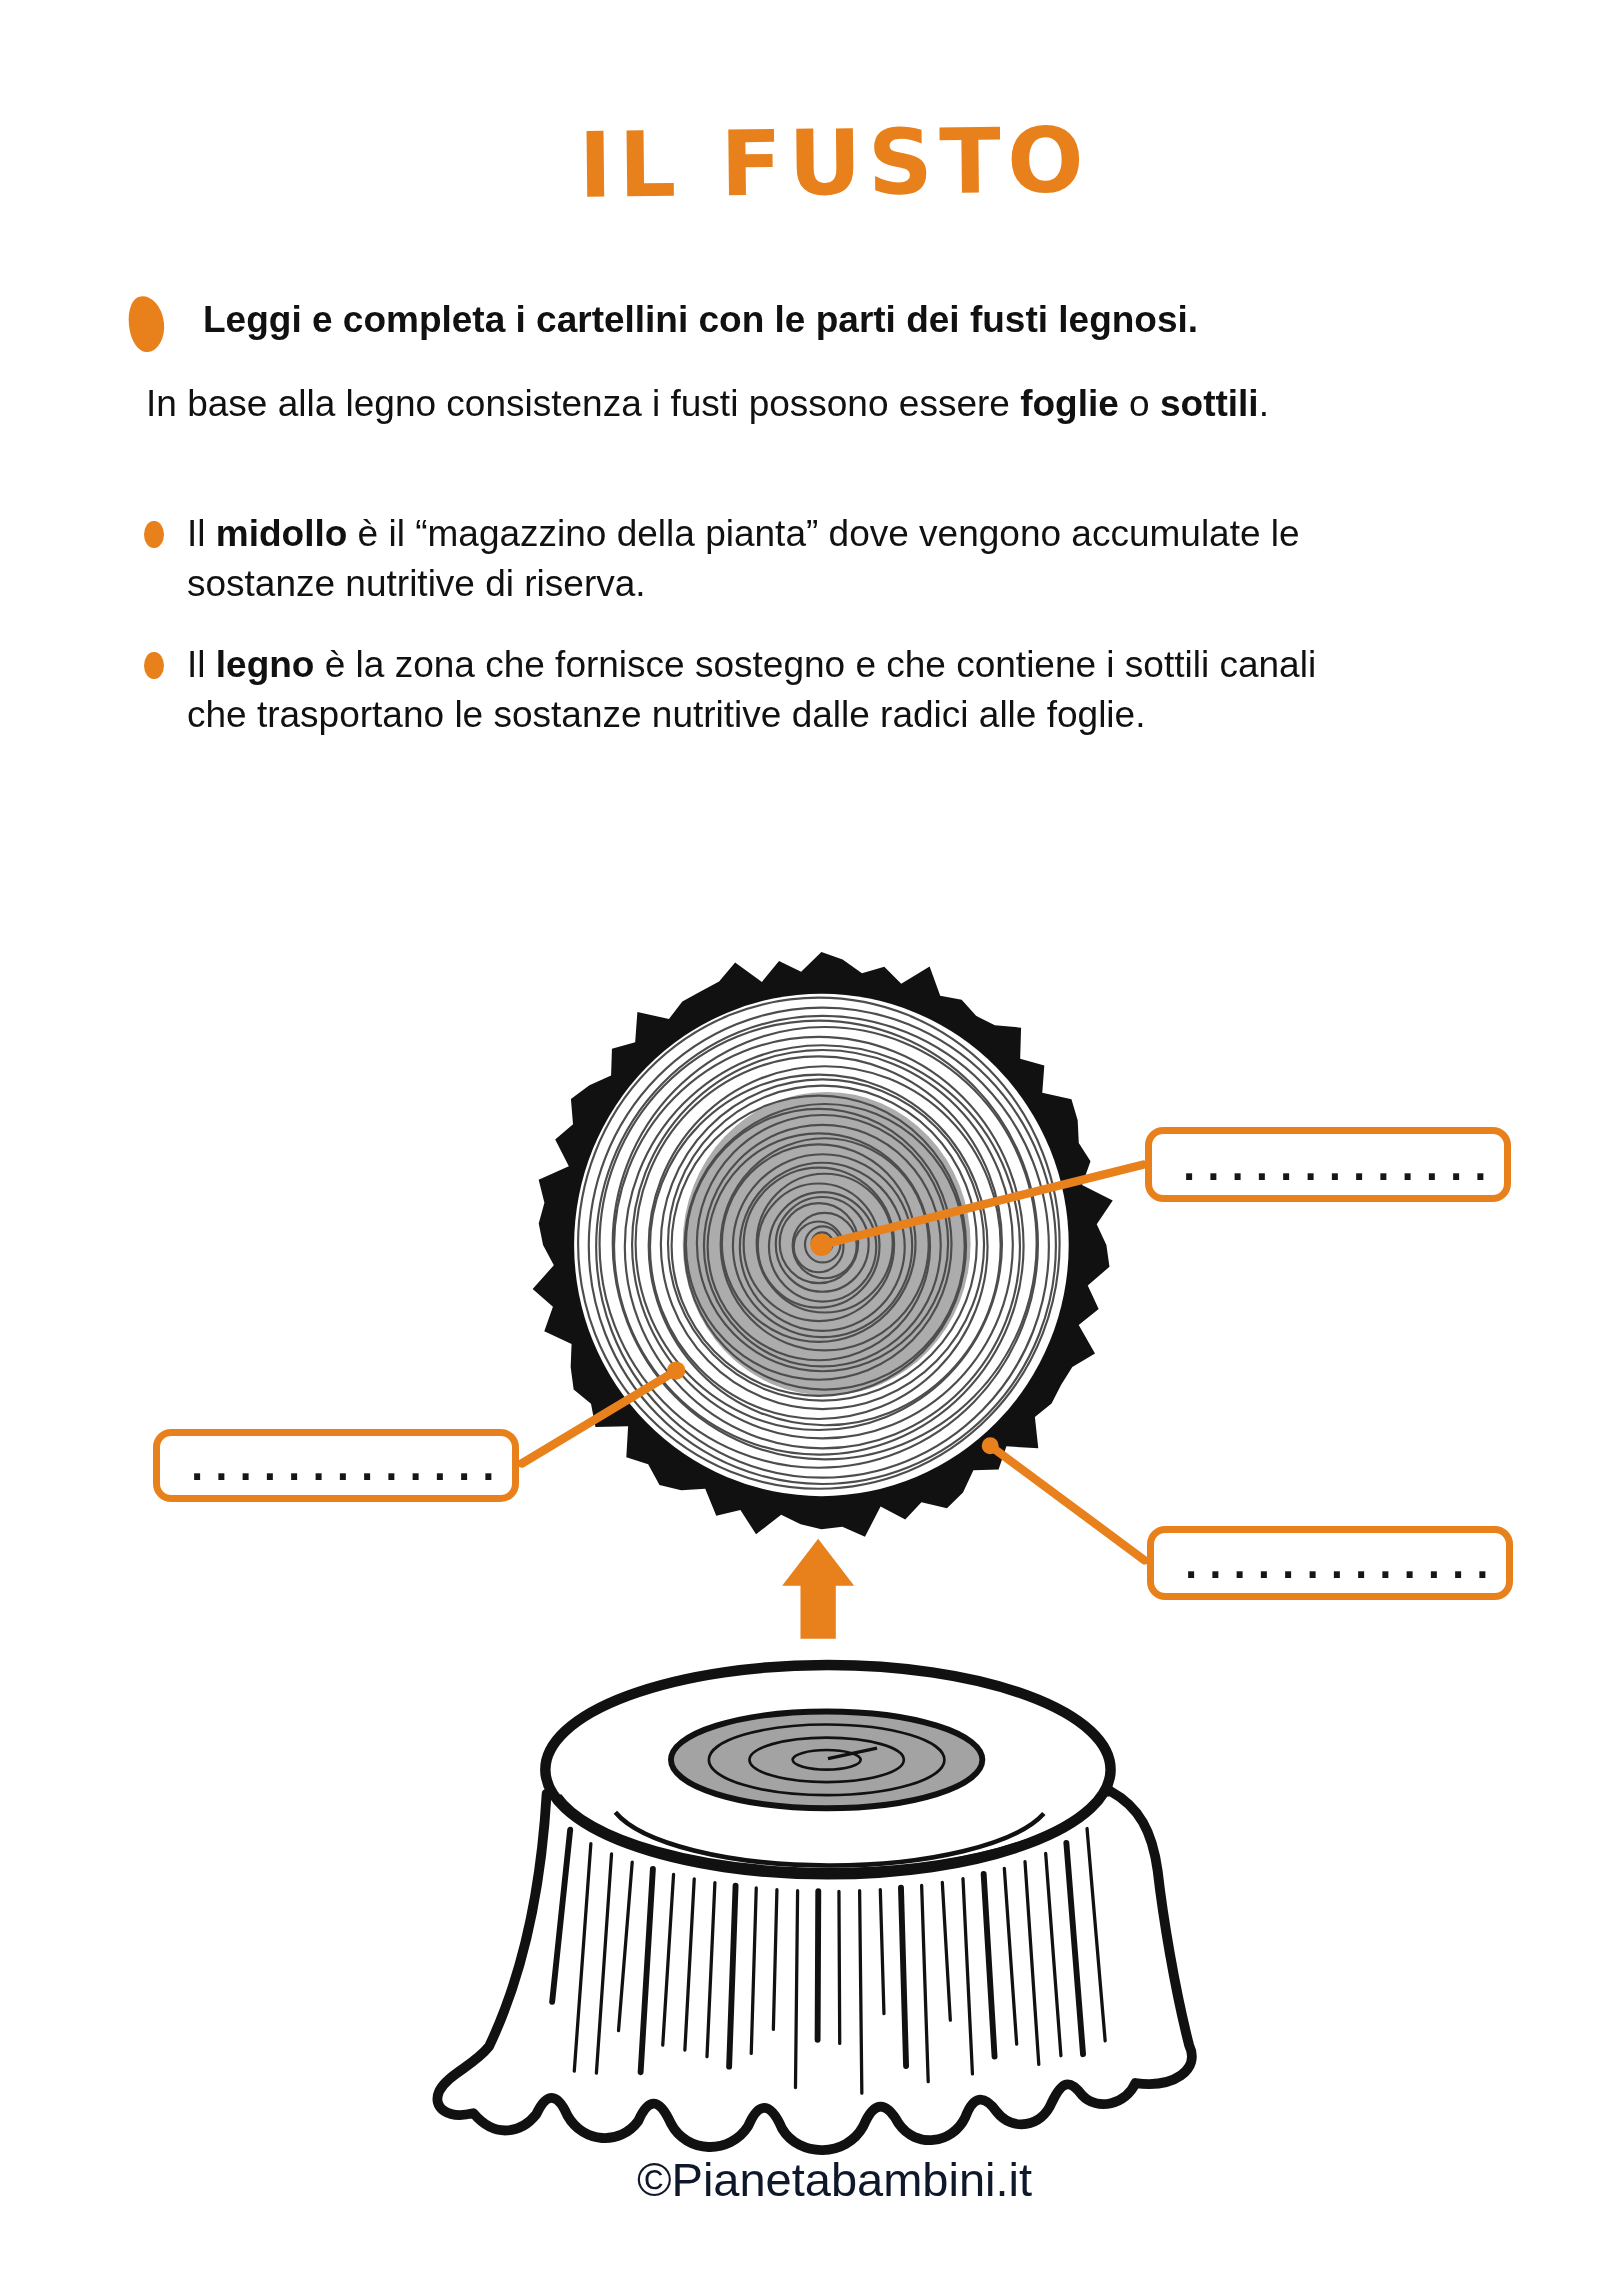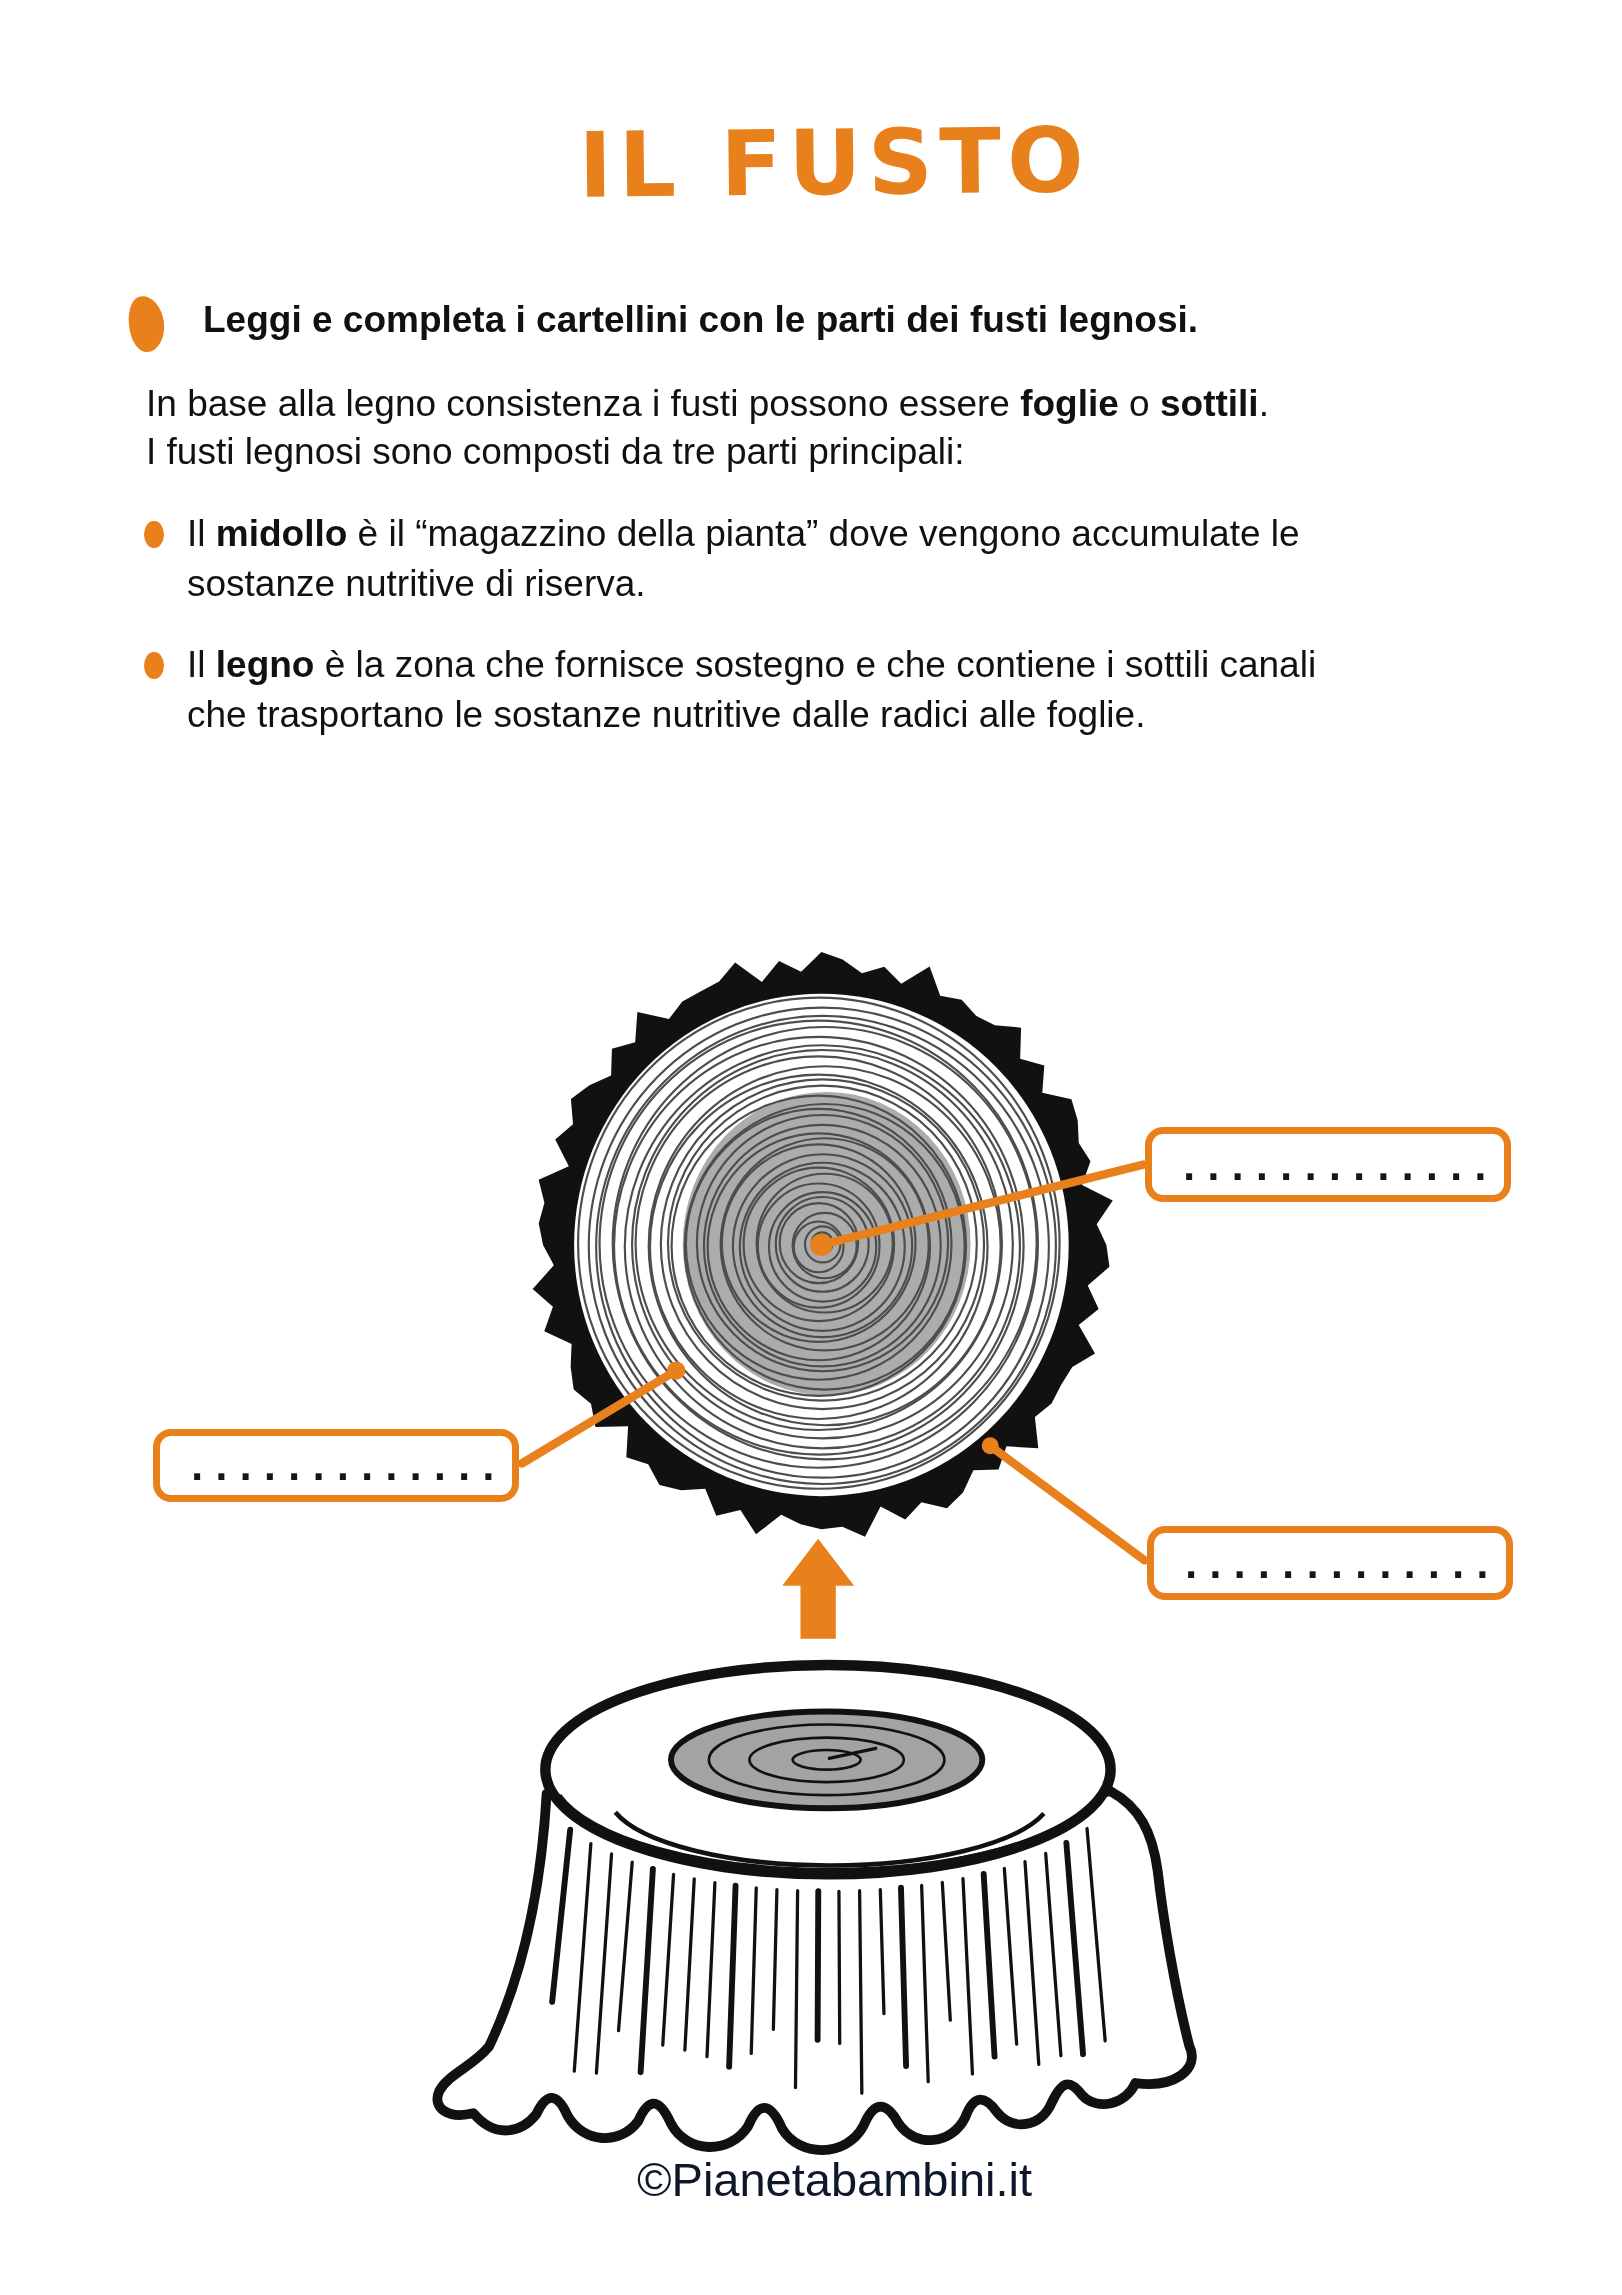--- a/index.html
+++ b/index.html
@@ -52,21 +52,20 @@
 
   <div class="title">IL FUSTO</div>
 
   <div class="instruction-row">
     <span class="marker-blob"></span>
     <div class="instruction-text">Leggi e completa i cartellini con le parti dei fusti legnosi.</div>
   </div>
 
   <div class="intro">
     <div class="l1"><span>In base alla legno consistenza i fusti possono essere </span><b>foglie</b><span> o </span><b>sottili</b><span>.</span></div>
-    <div class="l2">I fusti legnosi sono composti da tre parti principali:</div>
   </div>
 
   <ul class="bullets">
     <li><span class="dot"></span><span>Il </span><b>midollo</b><span> è il “magazzino della pianta” dove vengono accumulate le
 sostanze nutritive di riserva.</span></li>
     <li><span class="dot"></span><span>Il </span><b>legno</b><span> è la zona che fornisce sostegno e che contiene i sottili canali
 che trasportano le sostanze nutritive dalle radici alle foglie.</span></li>
   </ul>
 
   <svg class="art" viewBox="0 0 2480 3508">

